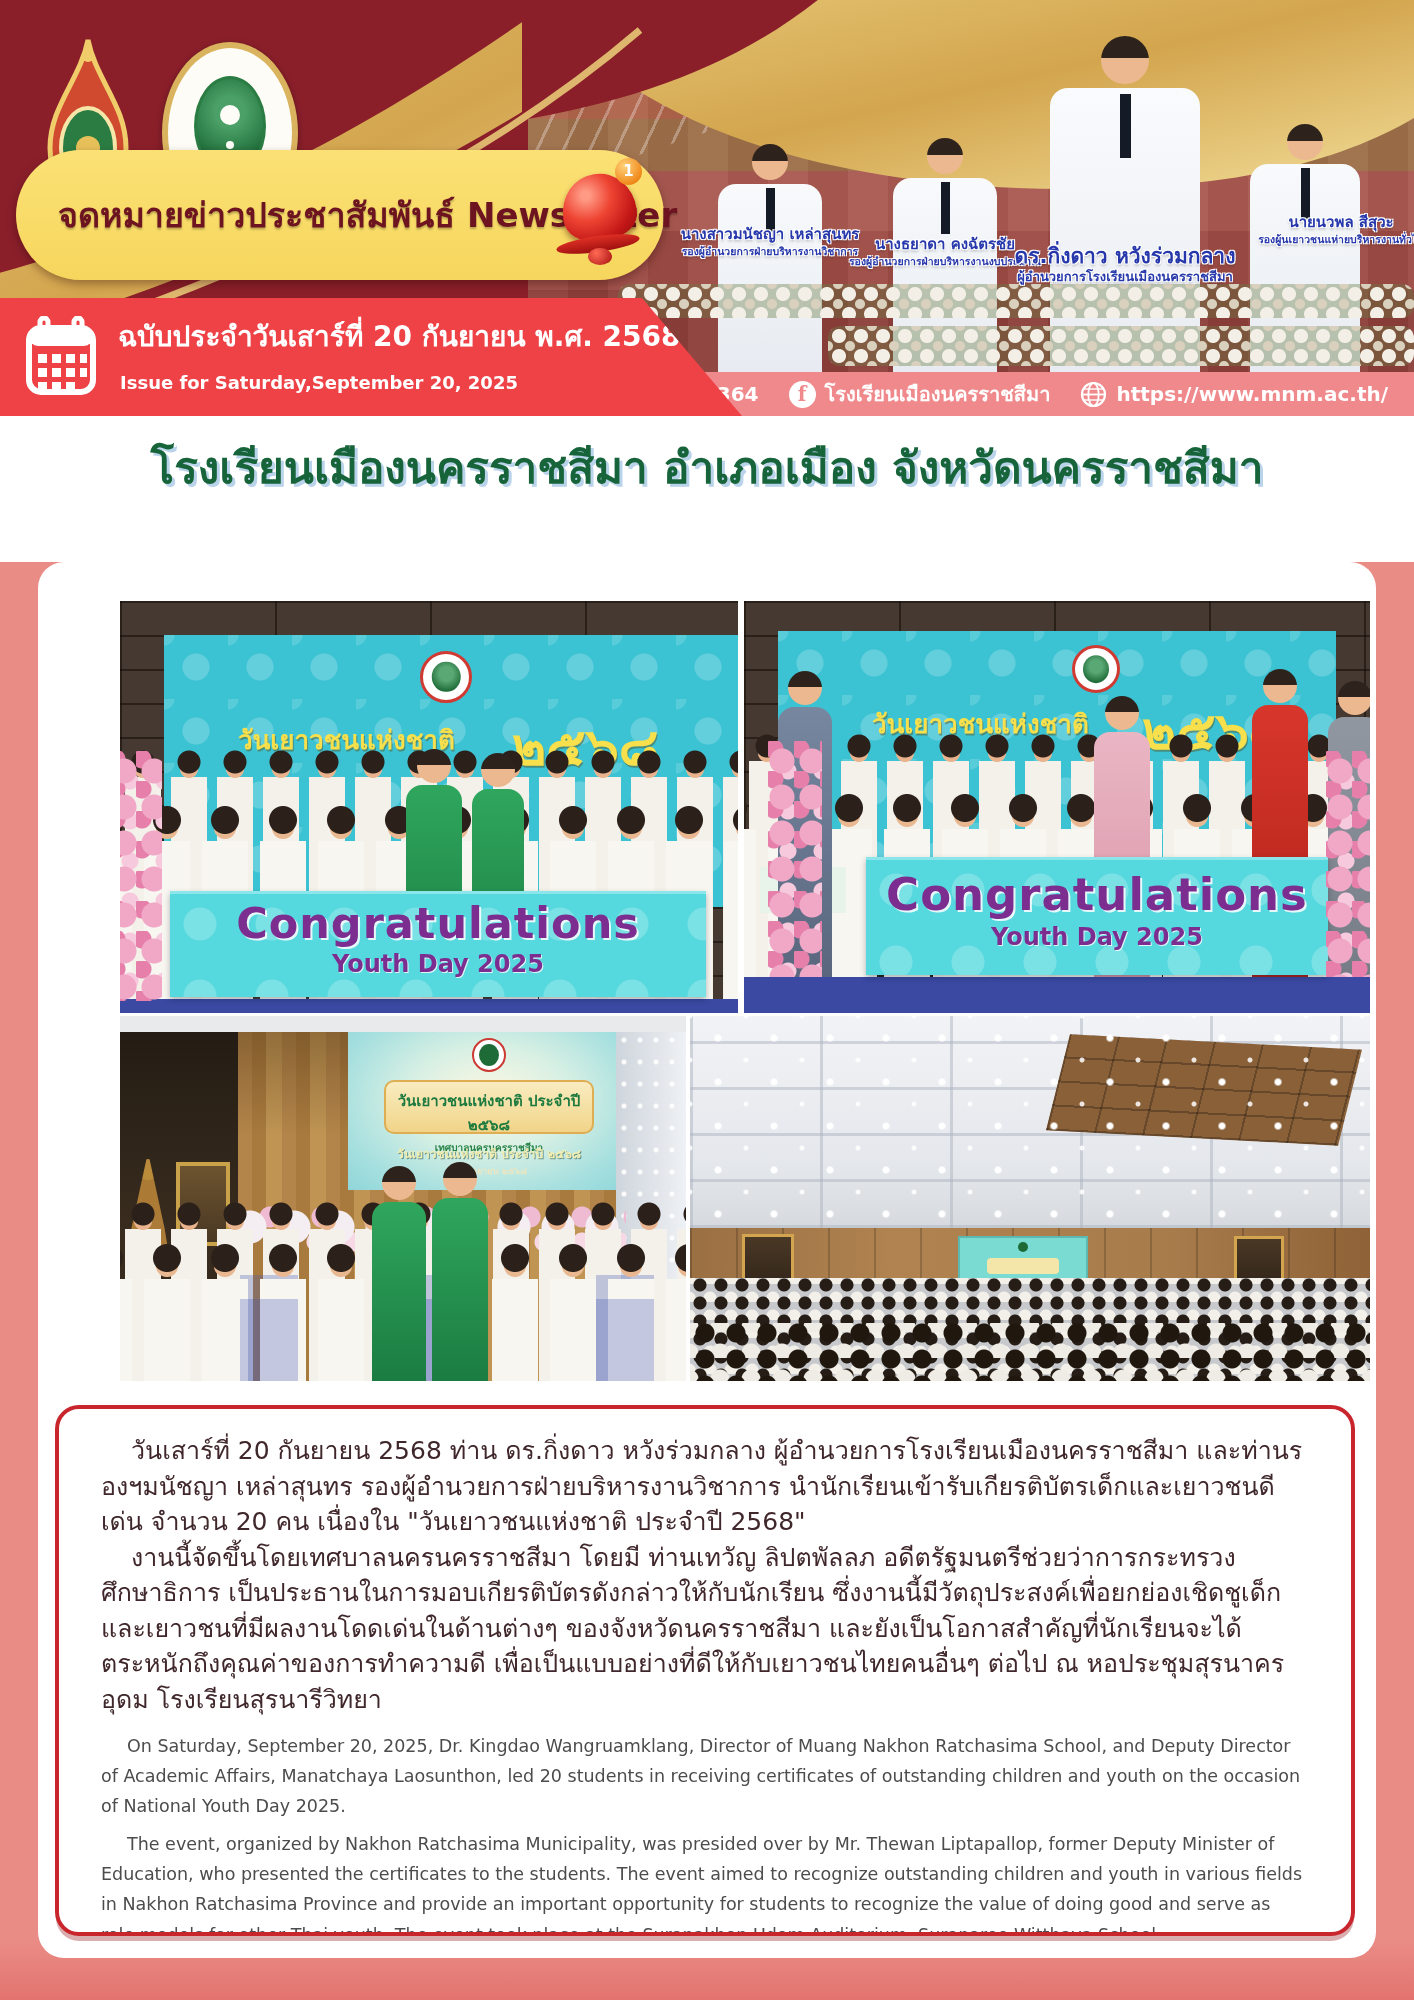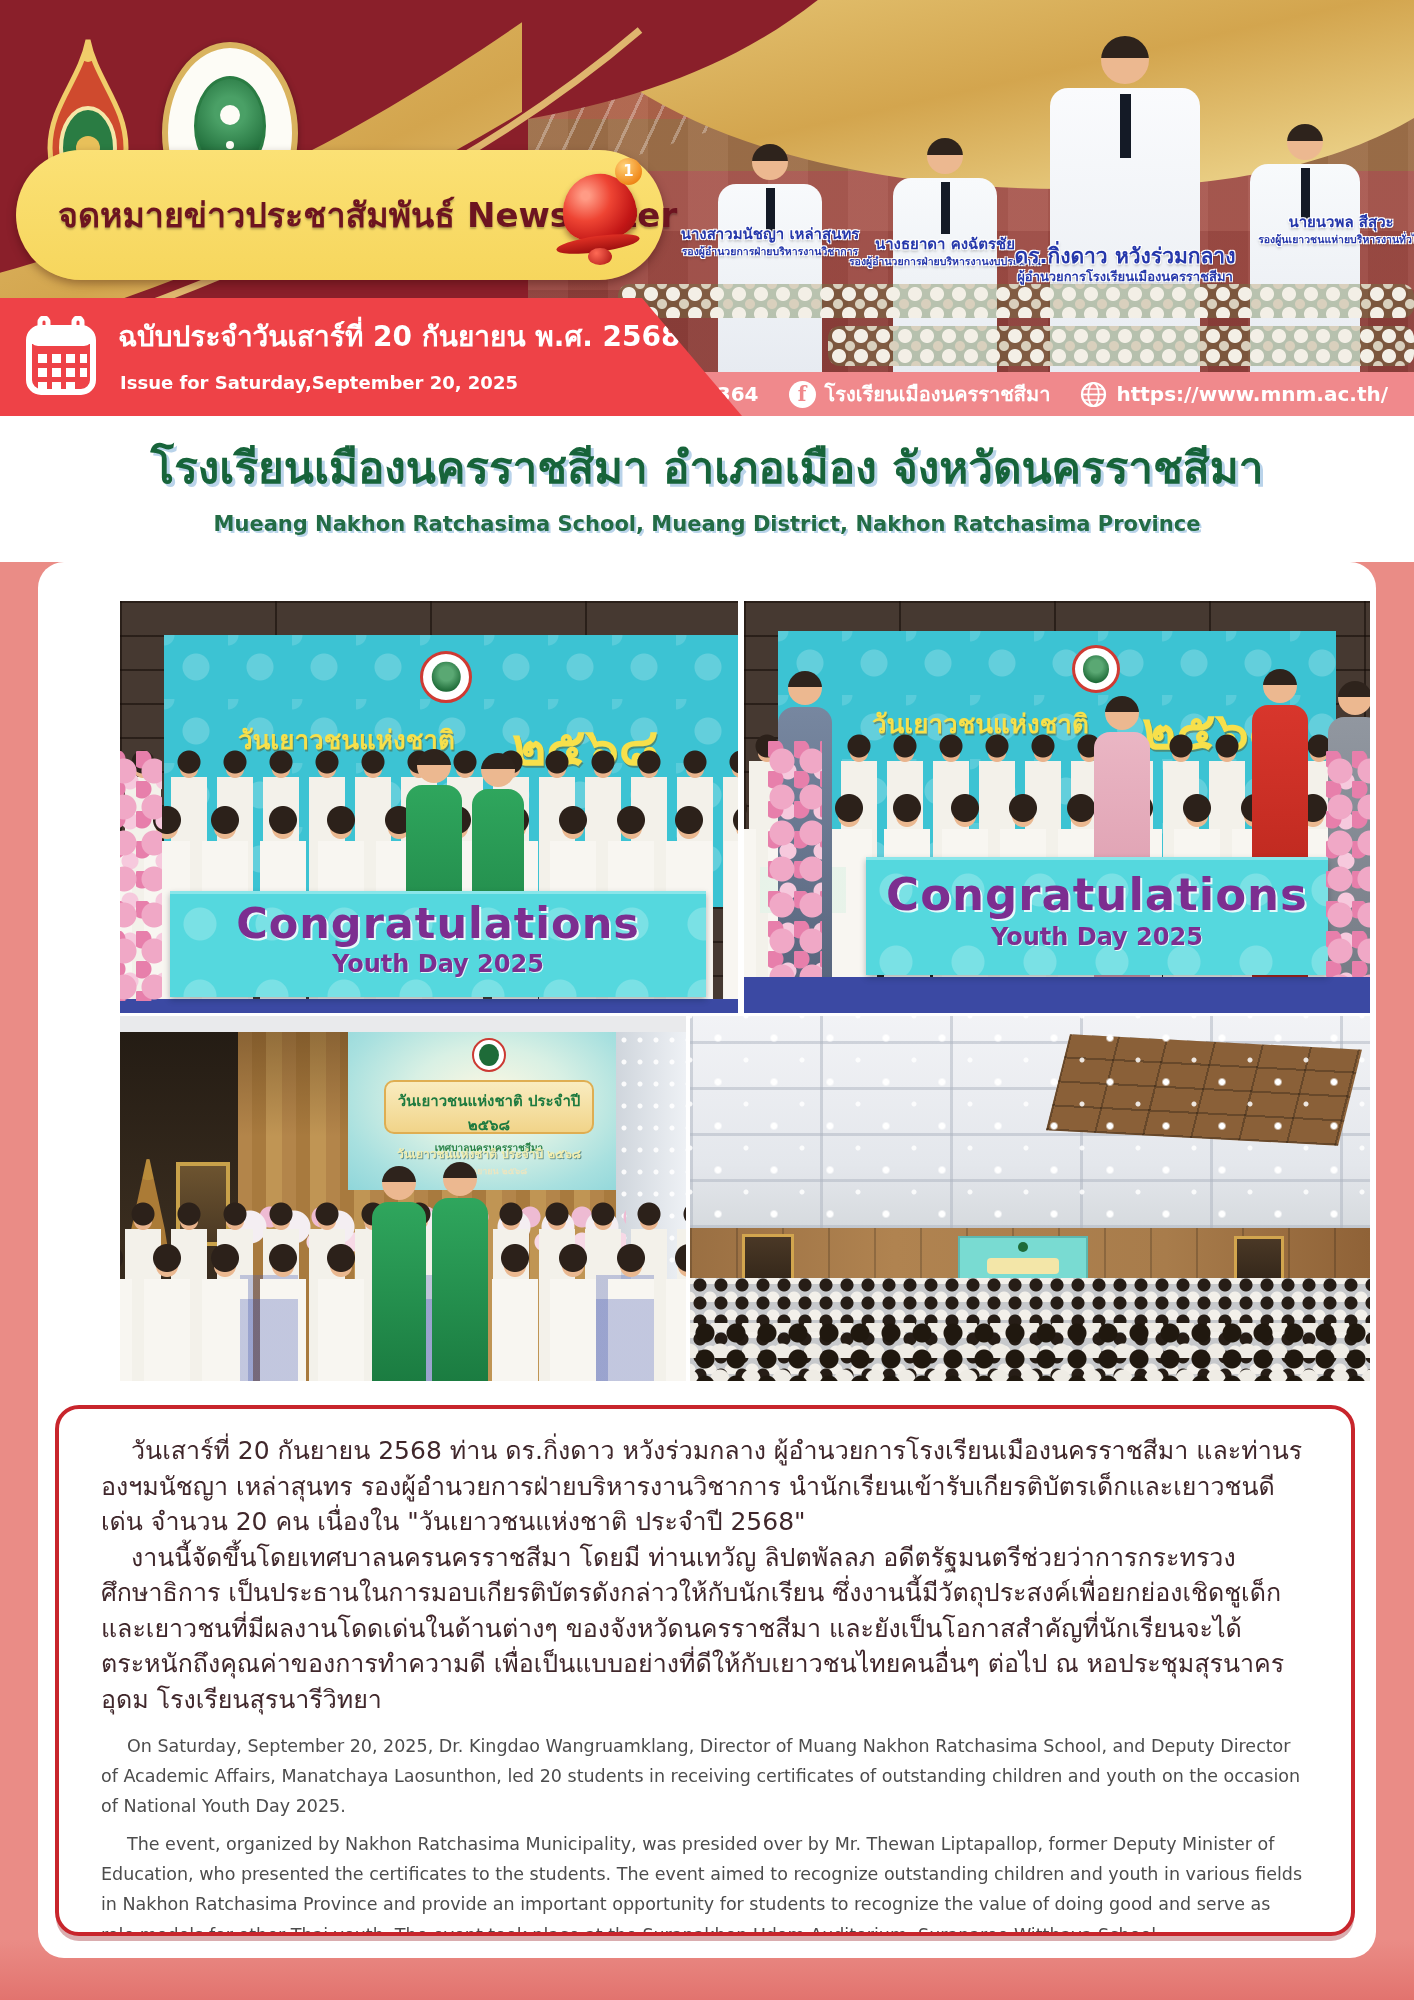--- a/index.html
+++ b/index.html
@@ -364,21 +364,20 @@
           <line x1="3.5" y1="8" x2="23.5" y2="8" stroke="#fff" stroke-width="1.4"></line>
           <line x1="3.5" y1="19" x2="23.5" y2="19" stroke="#fff" stroke-width="1.4"></line>
         </svg>
         <span>https://www.mnm.ac.th/</span>
       </div>
     </div>
   </header>
 
   <section class="school-strip">
     <h1 class="school-thai">โรงเรียนเมืองนครราชสีมา อำเภอเมือง จังหวัดนครราชสีมา</h1>
-    <h2 class="school-eng">Mueang Nakhon Ratchasima School, Mueang District, Nakhon Ratchasima Province</h2>
   </section>
 
   <main class="card">
 
     <figure class="photo p1">
       <div class="wall"></div>
       <div class="backdrop">
         <div class="muni-logo"></div>
       </div>
       <div class="bd-title">วันเยาวชนแห่งชาติ</div>

